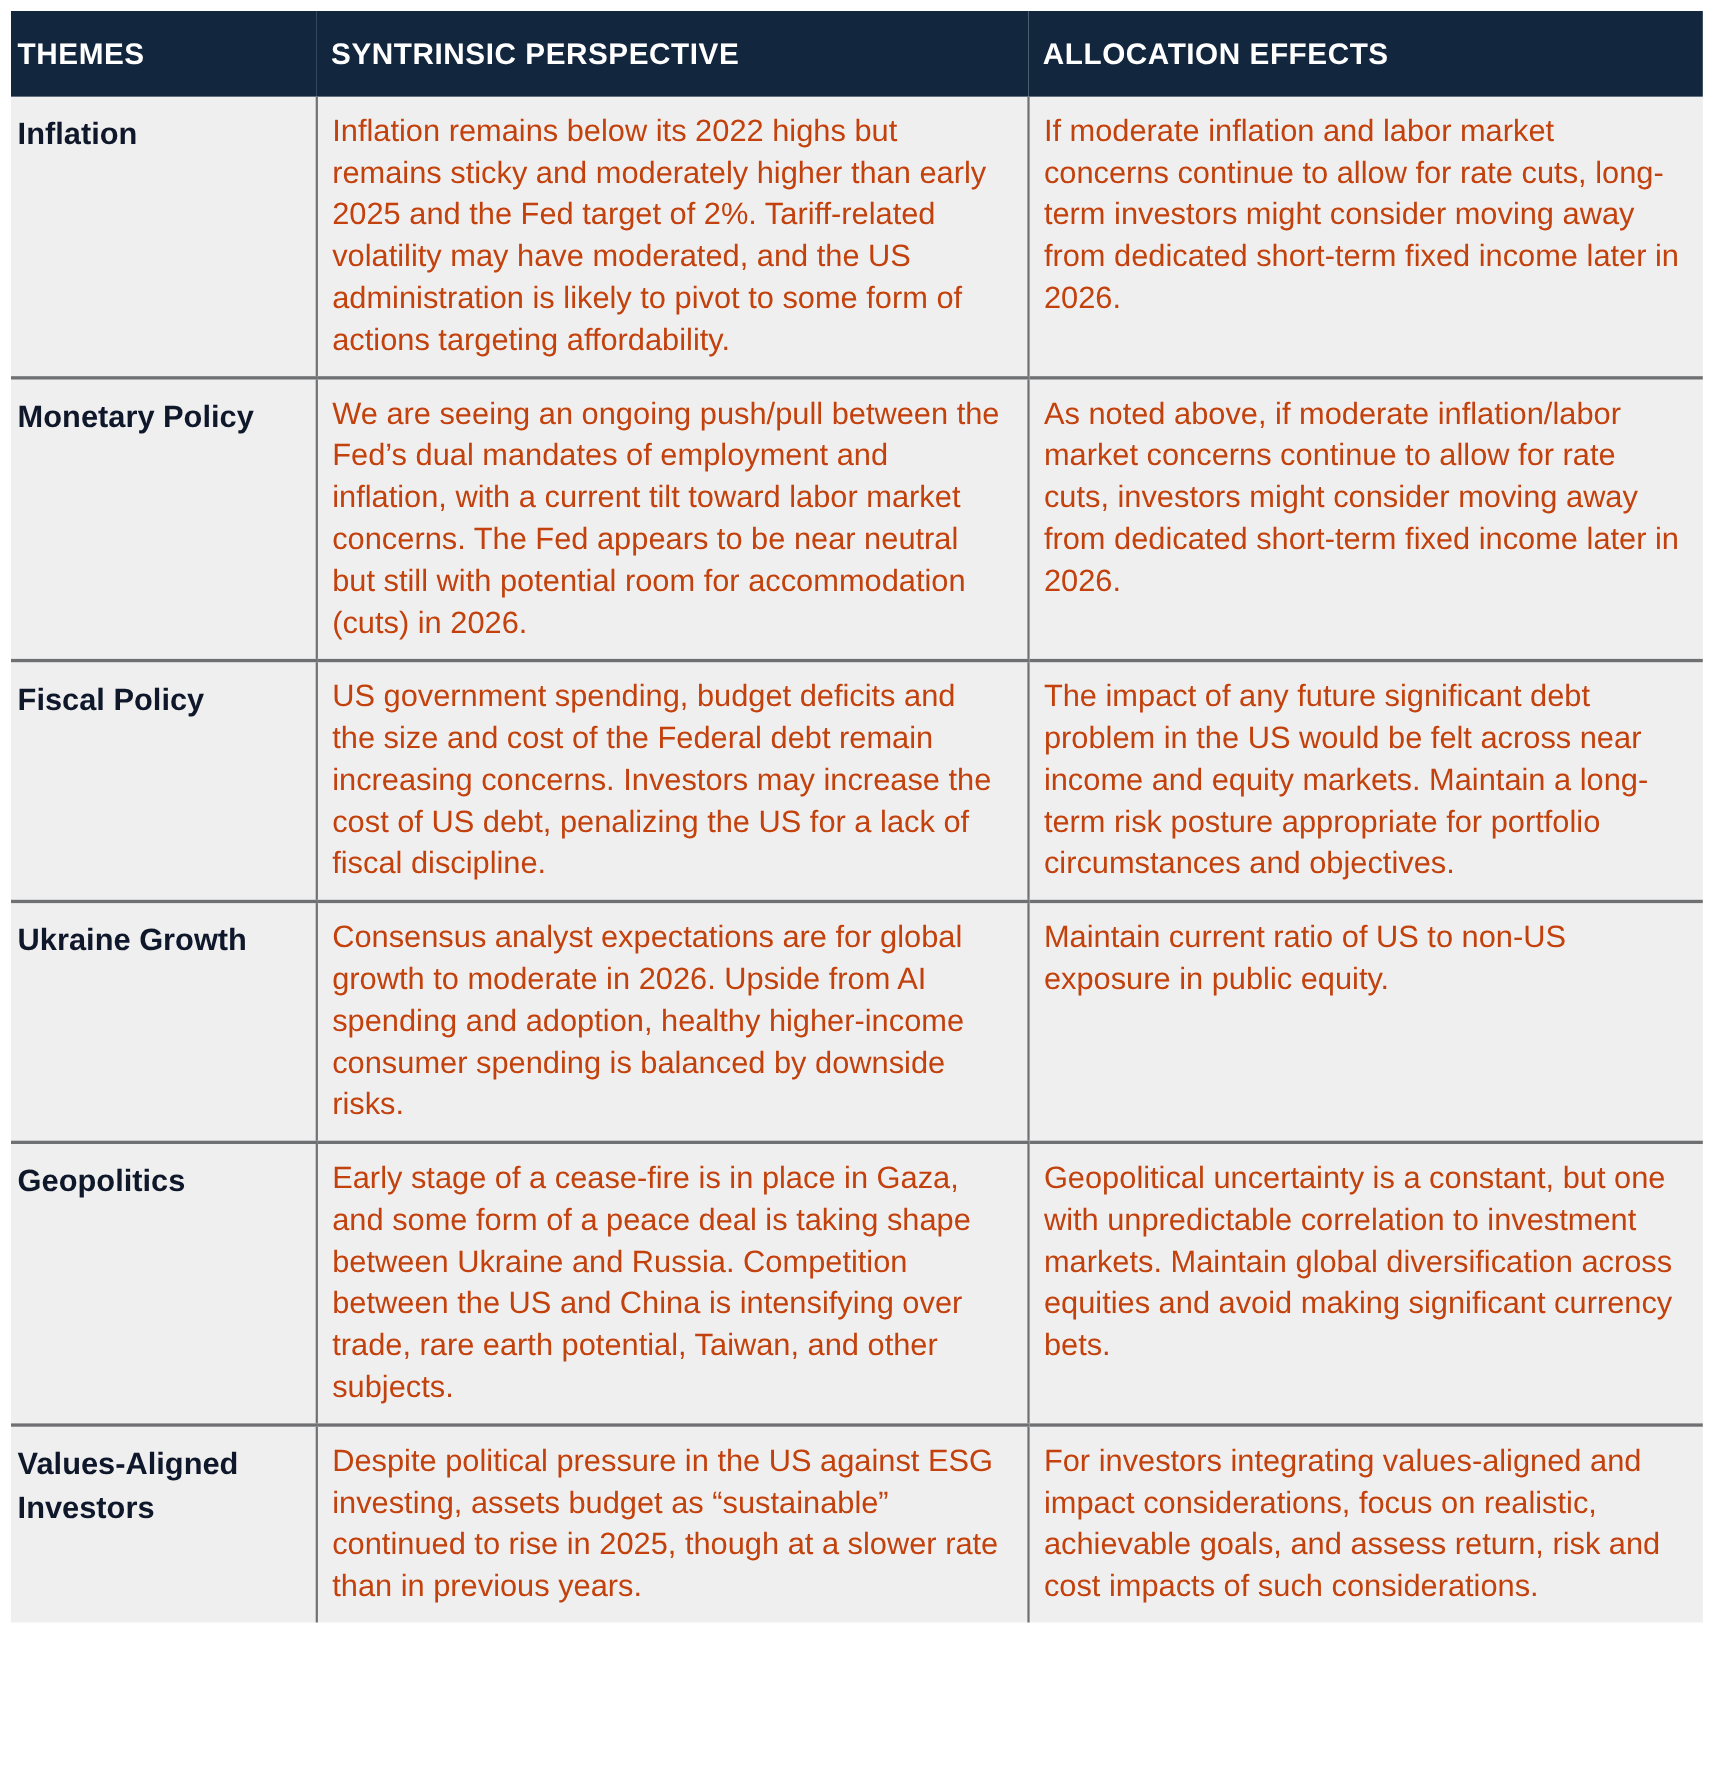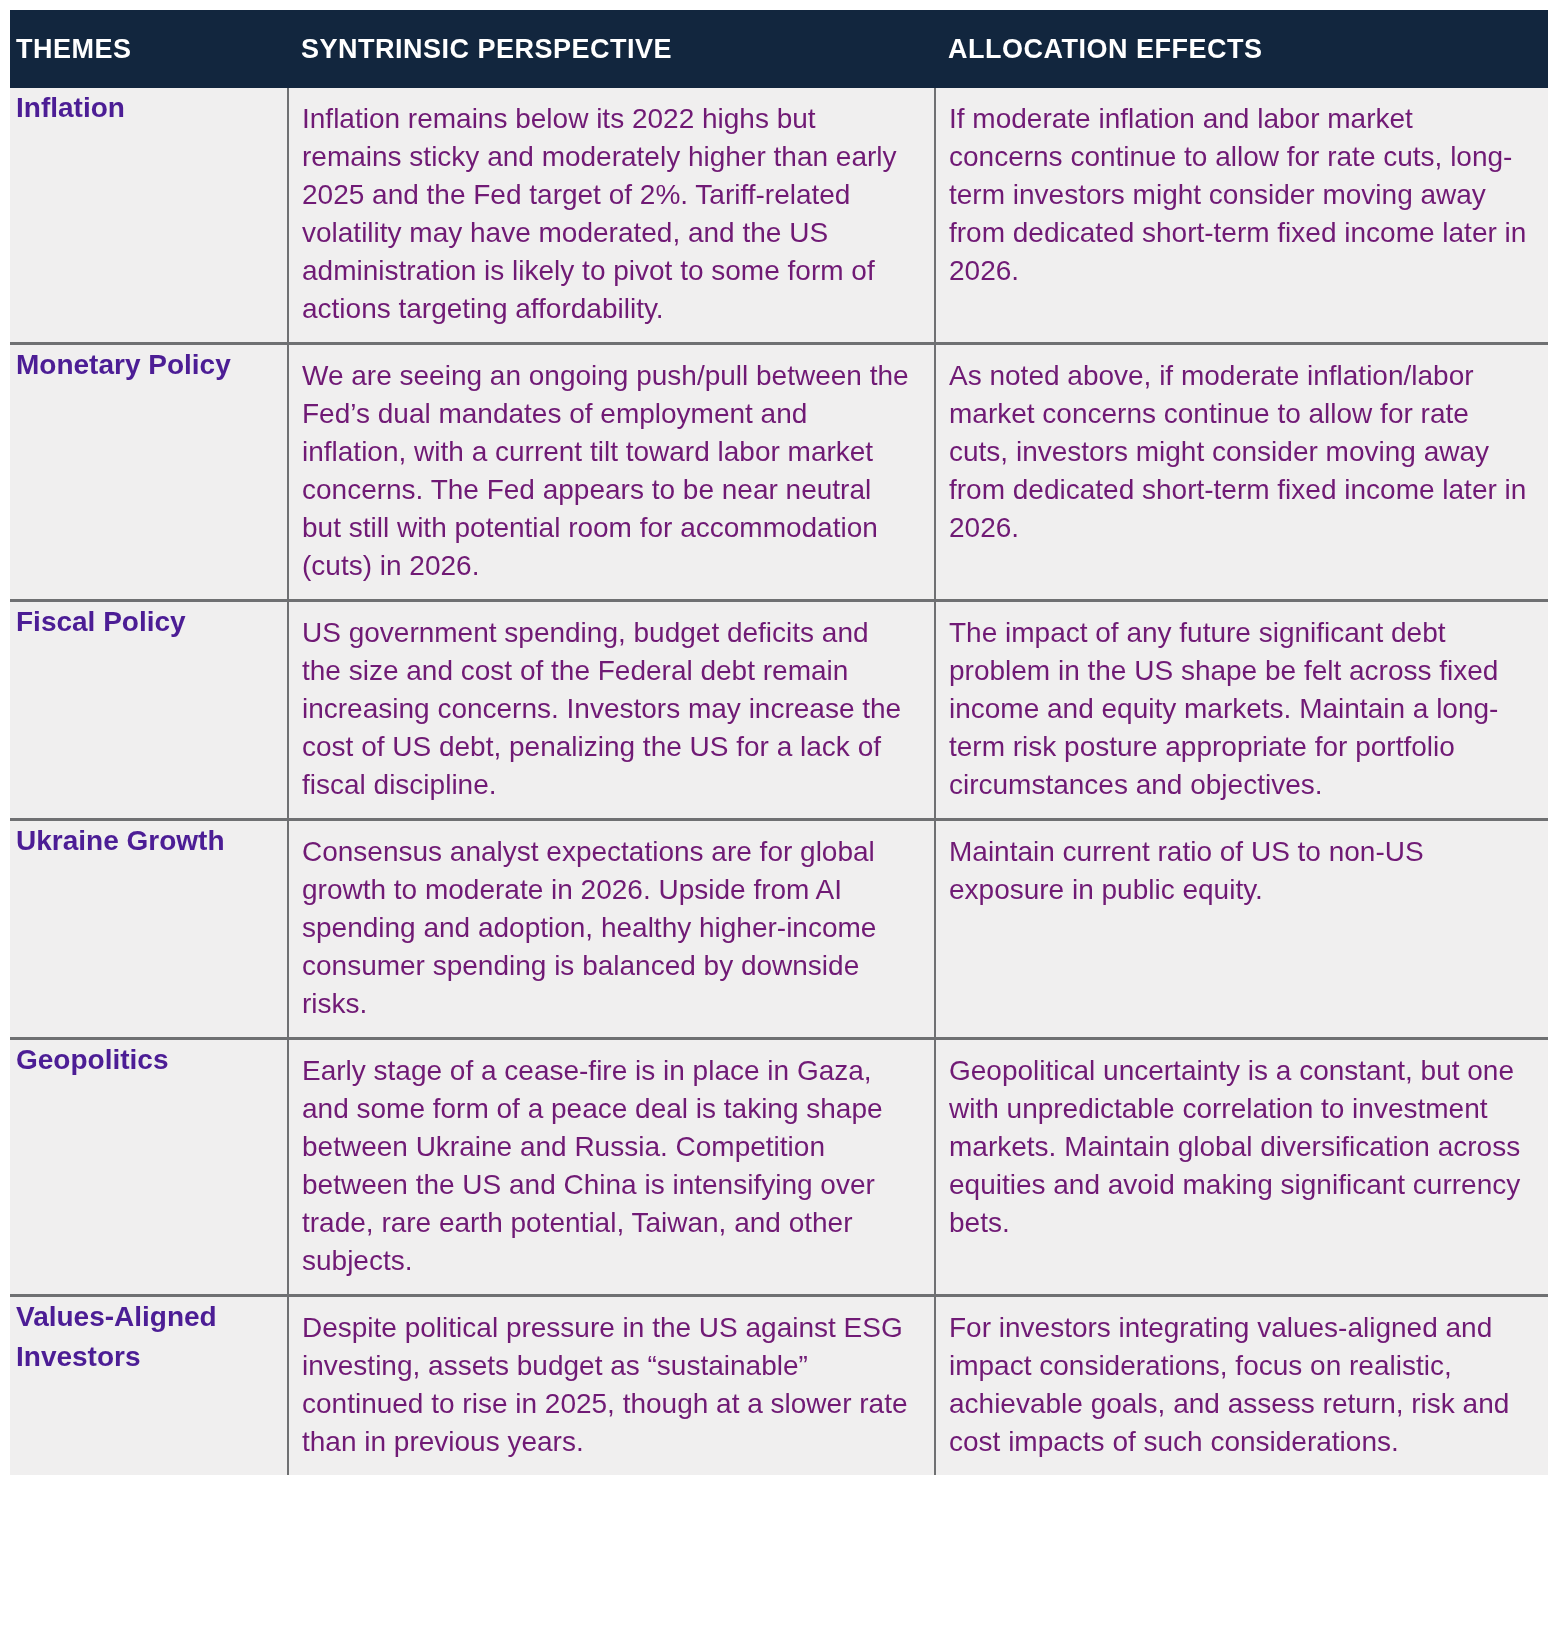--- a/index.html
+++ b/index.html
@@ -38,33 +38,33 @@
     padding: 0 10px 0 13px;
     border: none;
   }
   thead th.first { padding-left: 6px; }
 
   tbody td {
     background: #F0EFEF;
     vertical-align: top;
     font-size: 28px;
     line-height: 38px;
-    color: #701a75;
+    color: #c2410c;
     padding: 12px 20px 14px 13px;
     border-top: 3px solid #6F7072;
   }
   tbody tr:first-child td { border-top: none; }
   tbody td + td { border-left: 2px solid #6F7072; }
 
   tbody td.theme-cell {
     font-weight: bold;
-    color: #4c1d95;
+    color: #0f172a;
     line-height: 40px;
     padding-left: 6px;
-    padding-top: 0;
+    padding-top: 14px;
   }
 </style>
 </head>
 <body>
 
 <div class="page">
   <table class="themes-table">
     <colgroup>
       <col class="c-theme">
       <col class="c-persp">
@@ -84,21 +84,21 @@
         <td>If moderate inflation and labor market concerns continue to allow for rate cuts, long-term investors might consider moving away from dedicated short-term fixed income later in 2026.</td>
       </tr>
       <tr>
         <td class="theme-cell">Monetary Policy</td>
         <td>We are seeing an ongoing push/pull between the Fed’s dual mandates of employment and inflation, with a current tilt toward labor market concerns. The Fed appears to be near neutral but still with potential room for accommodation (cuts) in 2026.</td>
         <td>As noted above, if moderate inflation/labor market concerns continue to allow for rate cuts, investors might consider moving away from dedicated short-term fixed income later in 2026.</td>
       </tr>
       <tr>
         <td class="theme-cell">Fiscal Policy</td>
         <td>US government spending, budget deficits and the size and cost of the Federal debt remain increasing concerns. Investors may increase the cost of US debt, penalizing the US for a lack of fiscal discipline.</td>
-        <td>The impact of any future significant debt problem in the US shape be felt across fixed income and equity markets. Maintain a long-term risk posture appropriate for portfolio circumstances and objectives.</td>
+        <td>The impact of any future significant debt problem in the US would be felt across near income and equity markets. Maintain a long-term risk posture appropriate for portfolio circumstances and objectives.</td>
       </tr>
       <tr>
         <td class="theme-cell">Ukraine Growth</td>
         <td>Consensus analyst expectations are for global growth to moderate in 2026. Upside from AI spending and adoption, healthy higher-income consumer spending is balanced by downside risks.</td>
         <td>Maintain current ratio of US to non-US exposure in public equity.</td>
       </tr>
       <tr>
         <td class="theme-cell">Geopolitics</td>
         <td>Early stage of a cease-fire is in place in Gaza, and some form of a peace deal is taking shape between Ukraine and Russia. Competition between the US and China is intensifying over trade, rare earth potential, Taiwan, and other subjects.</td>
         <td>Geopolitical uncertainty is a constant, but one with unpredictable correlation to investment markets. Maintain global diversification across equities and avoid making significant currency bets.</td>

